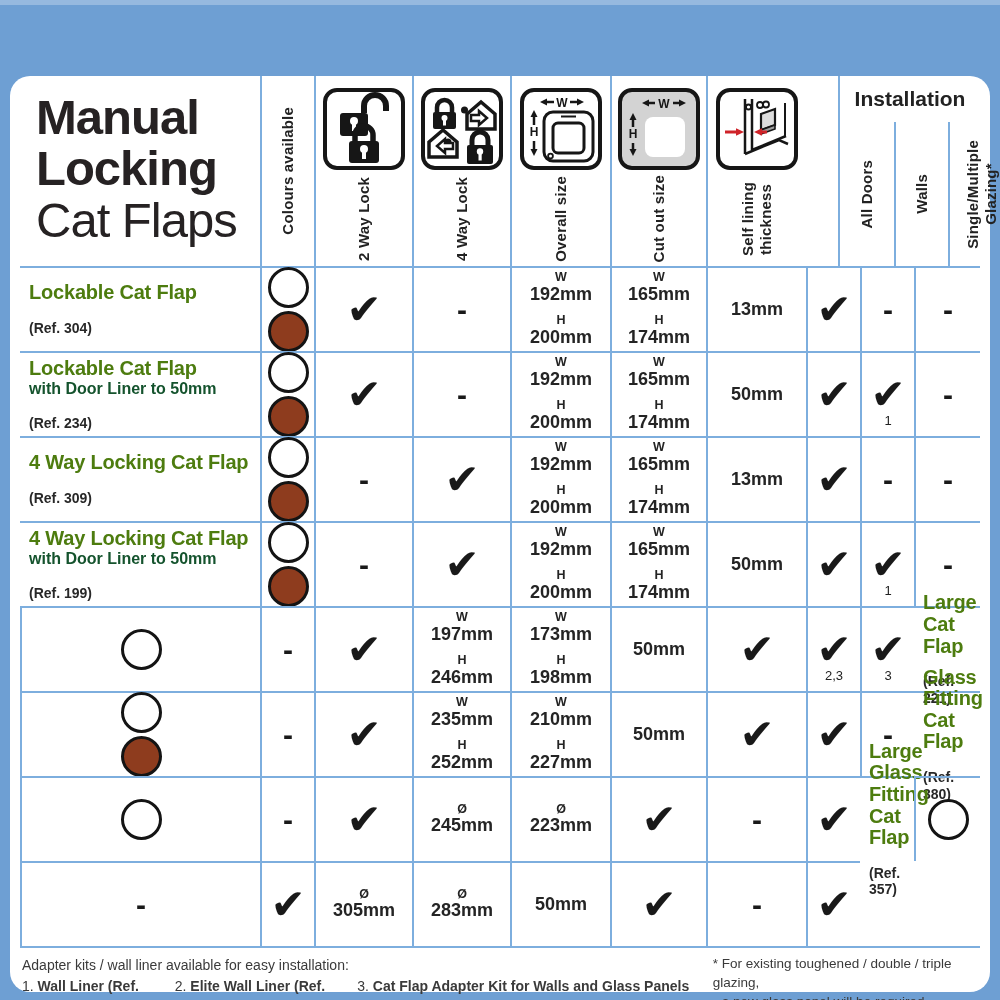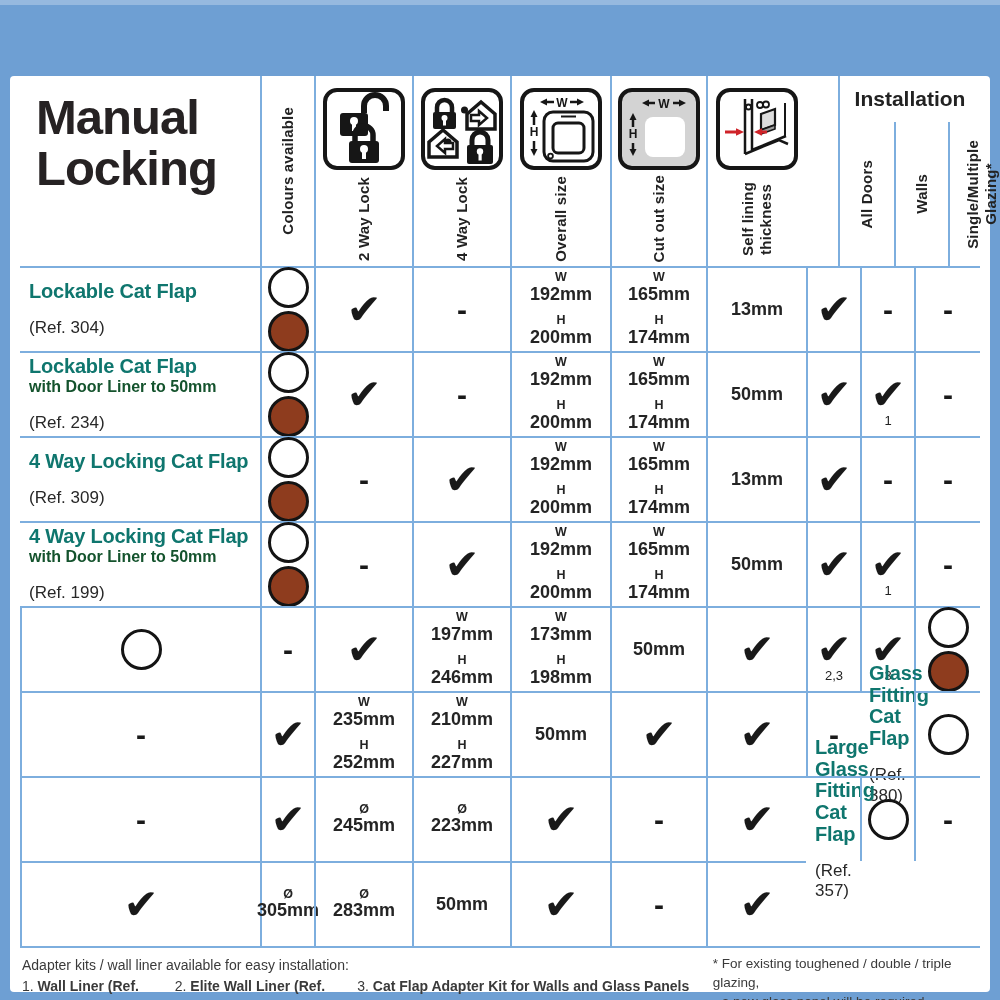--- a/index.html
+++ b/index.html
@@ -14,21 +14,21 @@
   body{
     background:var(--bg);
     font-family:"Liberation Sans","DejaVu Sans",sans-serif;
     color:var(--ink);
     position:relative;
     overflow:hidden;
   }
   .topsheen{position:absolute;left:0;top:0;width:100%;height:5px;background:rgba(255,255,255,.28);}
   .panel{
     position:absolute;left:10px;right:10px;top:76px;bottom:8px;
-    background:#fff;border-radius:4px;
+    background:#fff;border-radius:20px;
   }
   .table{
     position:absolute;left:10px;right:10px;top:0;bottom:0;
     display:grid;
     grid-template-columns:240px 54px 98px 98px 100px 96px 100px 54px 54px 66px;
     grid-template-rows:190px repeat(8,85px) 1fr;
   }
   
   .hcell{display:flex;flex-direction:column;align-items:center;border-left:2px solid var(--line);}
   .h-title{border-left:none;align-items:flex-start;padding:16px 0 0 16px;}
@@ -47,23 +47,23 @@
   .inst-sub{flex:1;display:grid;grid-template-columns:54px 54px 66px;}
   .inst-col{display:flex;align-items:center;justify-content:center;}
   .inst-col + .inst-col{border-left:2px solid var(--line);}
   
   .cell{
     display:flex;align-items:center;justify-content:center;flex-direction:column;
     border-left:2px solid var(--line);border-top:2px solid var(--line);
     min-width:0;position:relative;
   }
   .name-cell{border-left:none;align-items:flex-start;justify-content:center;padding:4px 6px 4px 9px;}
-  .pname{font-weight:800;font-size:20px;line-height:1.08;letter-spacing:-.2px;color:#0f766e;}
+  .pname{font-weight:800;font-size:20px;line-height:1.08;letter-spacing:-.2px;color:#4d7c0f;}
   .psub{font-weight:700;font-size:16px;line-height:1.15;color:#14532d;margin-top:1px;}
-  .pref{font-weight:400;font-size:17px;line-height:1.2;color:#282828;margin-top:16px;}
+  .pref{font-weight:700;font-size:14px;line-height:1.2;color:#282828;margin-top:16px;}
   .colours-cell{gap:3px;}
   .swatch{width:41px;height:41px;border-radius:50%;border:3px solid #141414;flex:0 0 auto;}
   .swatch.white{background:#fff;}
   .swatch.brown{background:var(--brown);}
   .mk{line-height:1;}
   .mk-check{font-size:42px;font-weight:400;color:#191919;font-family:"DejaVu Sans",sans-serif;}
   .mk-dash{font-size:30px;font-weight:800;color:#191919;}
   .mknote{position:absolute;bottom:8px;left:0;right:0;text-align:center;font-size:13px;font-weight:400;color:#222;}
   .sl{font-size:12.5px;font-weight:800;line-height:1.1;color:#242424;}
   .sv{font-size:18px;font-weight:800;line-height:1.1;color:#242424;}
@@ -86,20 +86,21 @@
 <body>
 
 <div class="topsheen"></div>
 
 <div class="panel">
   <div class="table" id="table">
 
     <div class="hcell h-title">
       <div class="t-bold">Manual</div>
       <div class="t-bold">Locking</div>
+      <div class="t-reg">Cat Flaps</div>
     </div>
 
     <div class="hcell">
       <div class="labelzone">
         <span class="vlabel">Colours available</span>
       </div>
     </div>
 
     <div class="hcell">
       <span class="iconbox">
@@ -418,20 +419,24 @@
         <div class="mk mk-check">✔</div>
       </div>
       <div class="cell mark-cell">
         <div class="mk mk-check">✔</div>
         <div class="mknote">2,3</div>
       </div>
       <div class="cell mark-cell">
         <div class="mk mk-check">✔</div>
         <div class="mknote">3</div>
       </div>
+      <div class="cell name-cell">
+        <div class="pname">Large Cat Flap</div>
+        <div class="pref">(Ref. 221)</div>
+      </div>
       <div class="cell colours-cell">
         <div class="swatch white"></div>
         <div class="swatch brown"></div>
       </div>
       <div class="cell mark-cell">
         <div class="mk mk-dash">-</div>
       </div>
       <div class="cell mark-cell">
         <div class="mk mk-check">✔</div>
       </div>

